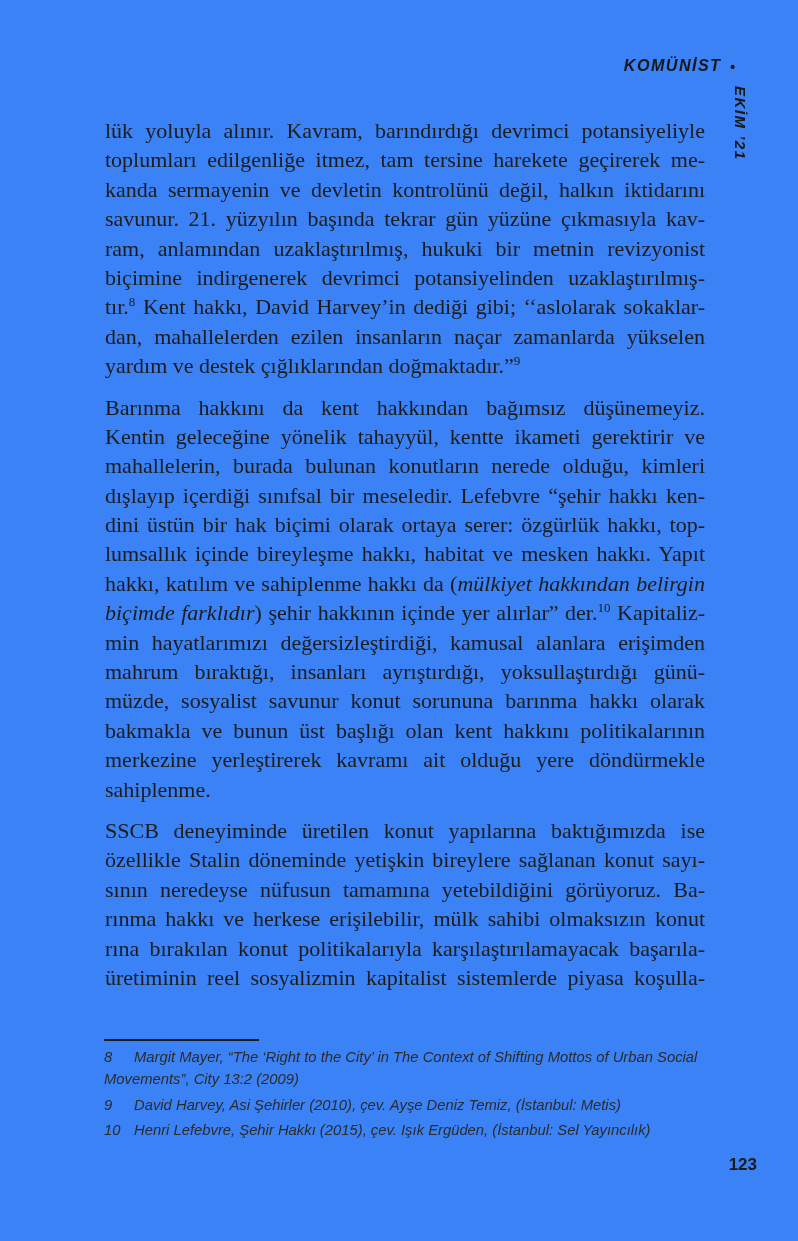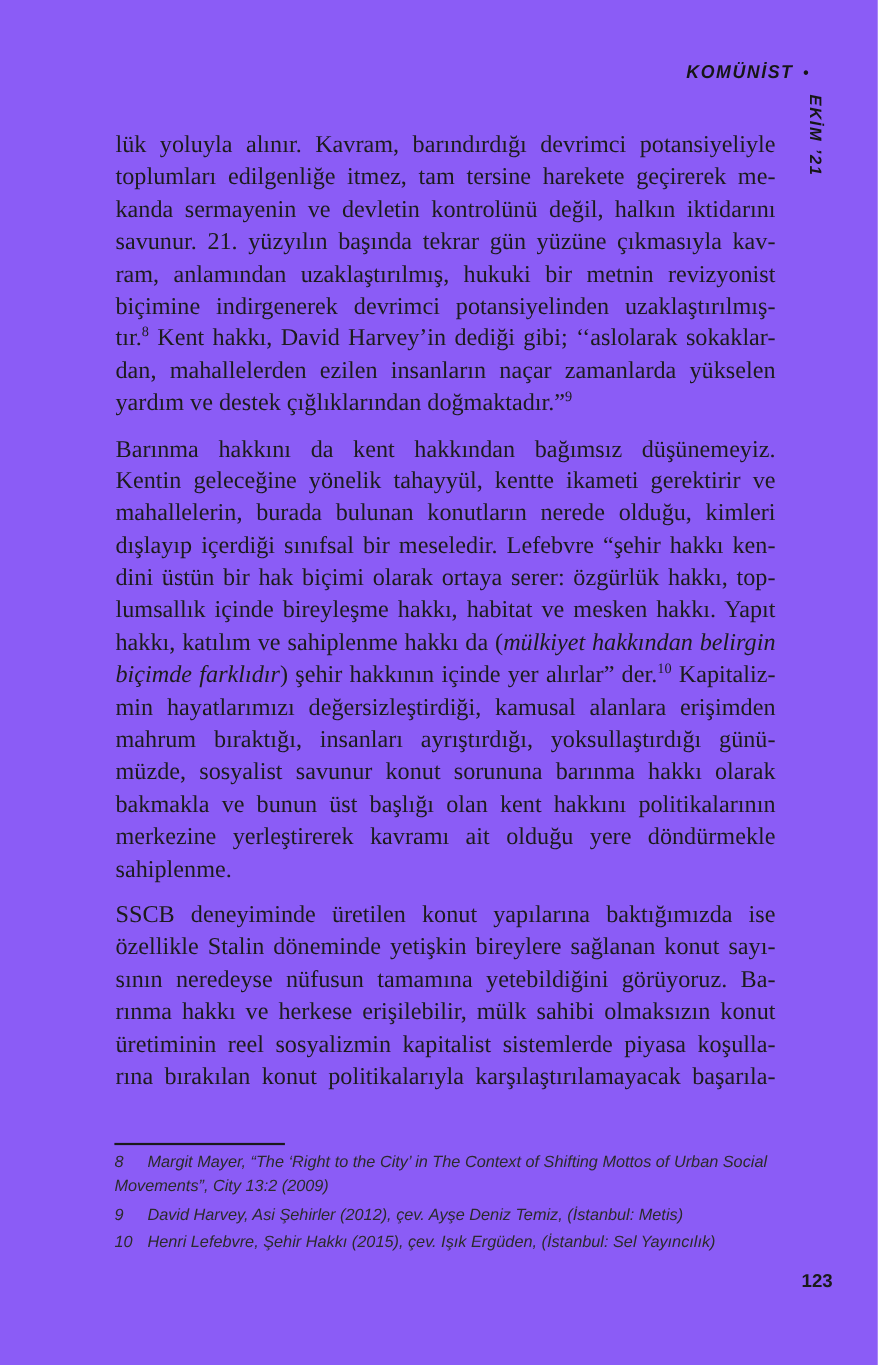--- a/index.html
+++ b/index.html
@@ -4,21 +4,21 @@
 <style>
   html, body { margin: 0; padding: 0; }
   body {
     width: 798px; height: 1241px;
     background: #f2f2f2;
     font-family: "Liberation Serif", serif;
   }
   .page {
     position: relative;
     width: 798px; height: 1241px;
-    background: #8b5cf6;
+    background: #3b82f6;
     color: #1e1e1e;
     overflow: hidden;
   }
 
   
   .running-head {
     position: absolute;
     top: 56px; right: 63px;
     display: flex; align-items: center; gap: 9px;
     font-family: "Liberation Sans", sans-serif;
@@ -135,29 +135,29 @@
         <div class="tline">müzde, sosyalist savunur konut sorununa barınma hakkı olarak</div>
         <div class="tline">bakmakla ve bunun üst başlığı olan kent hakkını politikalarının</div>
         <div class="tline">merkezine yerleştirerek kavramı ait olduğu yere döndürmekle</div>
         <div class="tline last">sahiplenme.</div>
       </div>
       <div class="para">
         <div class="tline">SSCB deneyiminde üretilen konut yapılarına baktığımızda ise</div>
         <div class="tline">özellikle Stalin döneminde yetişkin bireylere sağlanan konut sayı-</div>
         <div class="tline">sının neredeyse nüfusun tamamına yetebildiğini görüyoruz. Ba-</div>
         <div class="tline">rınma hakkı ve herkese erişilebilir, mülk sahibi olmaksızın konut</div>
+        <div class="tline">rına bırakılan konut politikalarıyla karşılaştırılamayacak başarıla-</div>
         <div class="tline">üretiminin reel sosyalizmin kapitalist sistemlerde piyasa koşulla-</div>
-        <div class="tline">rına bırakılan konut politikalarıyla karşılaştırılamayacak başarıla-</div>
       </div>
     </div>
 
   <div class="footnotes">
     <div class="footnote-rule"></div>
     <div id="footnote-list">
         <div class="footnote"><span class="fn-num">8</span><span>Margit Mayer, “The ‘Right to the City’ in The Context of Shifting Mottos of Urban Social Movements”, City 13:2 (2009)</span></div>
-        <div class="footnote"><span class="fn-num">9</span><span>David Harvey, Asi Şehirler (2012), çev. Ayşe Deniz Temiz, (İstanbul: Metis)</span></div>
+        <div class="footnote"><span class="fn-num">9</span><span>David Harvey, Asi Şehirler (2010), çev. Ayşe Deniz Temiz, (İstanbul: Metis)</span></div>
         <div class="footnote"><span class="fn-num">10</span><span>Henri Lefebvre, Şehir Hakkı (2015), çev. Işık Ergüden, (İstanbul: Sel Yayıncılık)</span></div>
       </div>
   </div>
 
   <div class="page-number">123</div>
 
 </div>
 
 </body></html>

